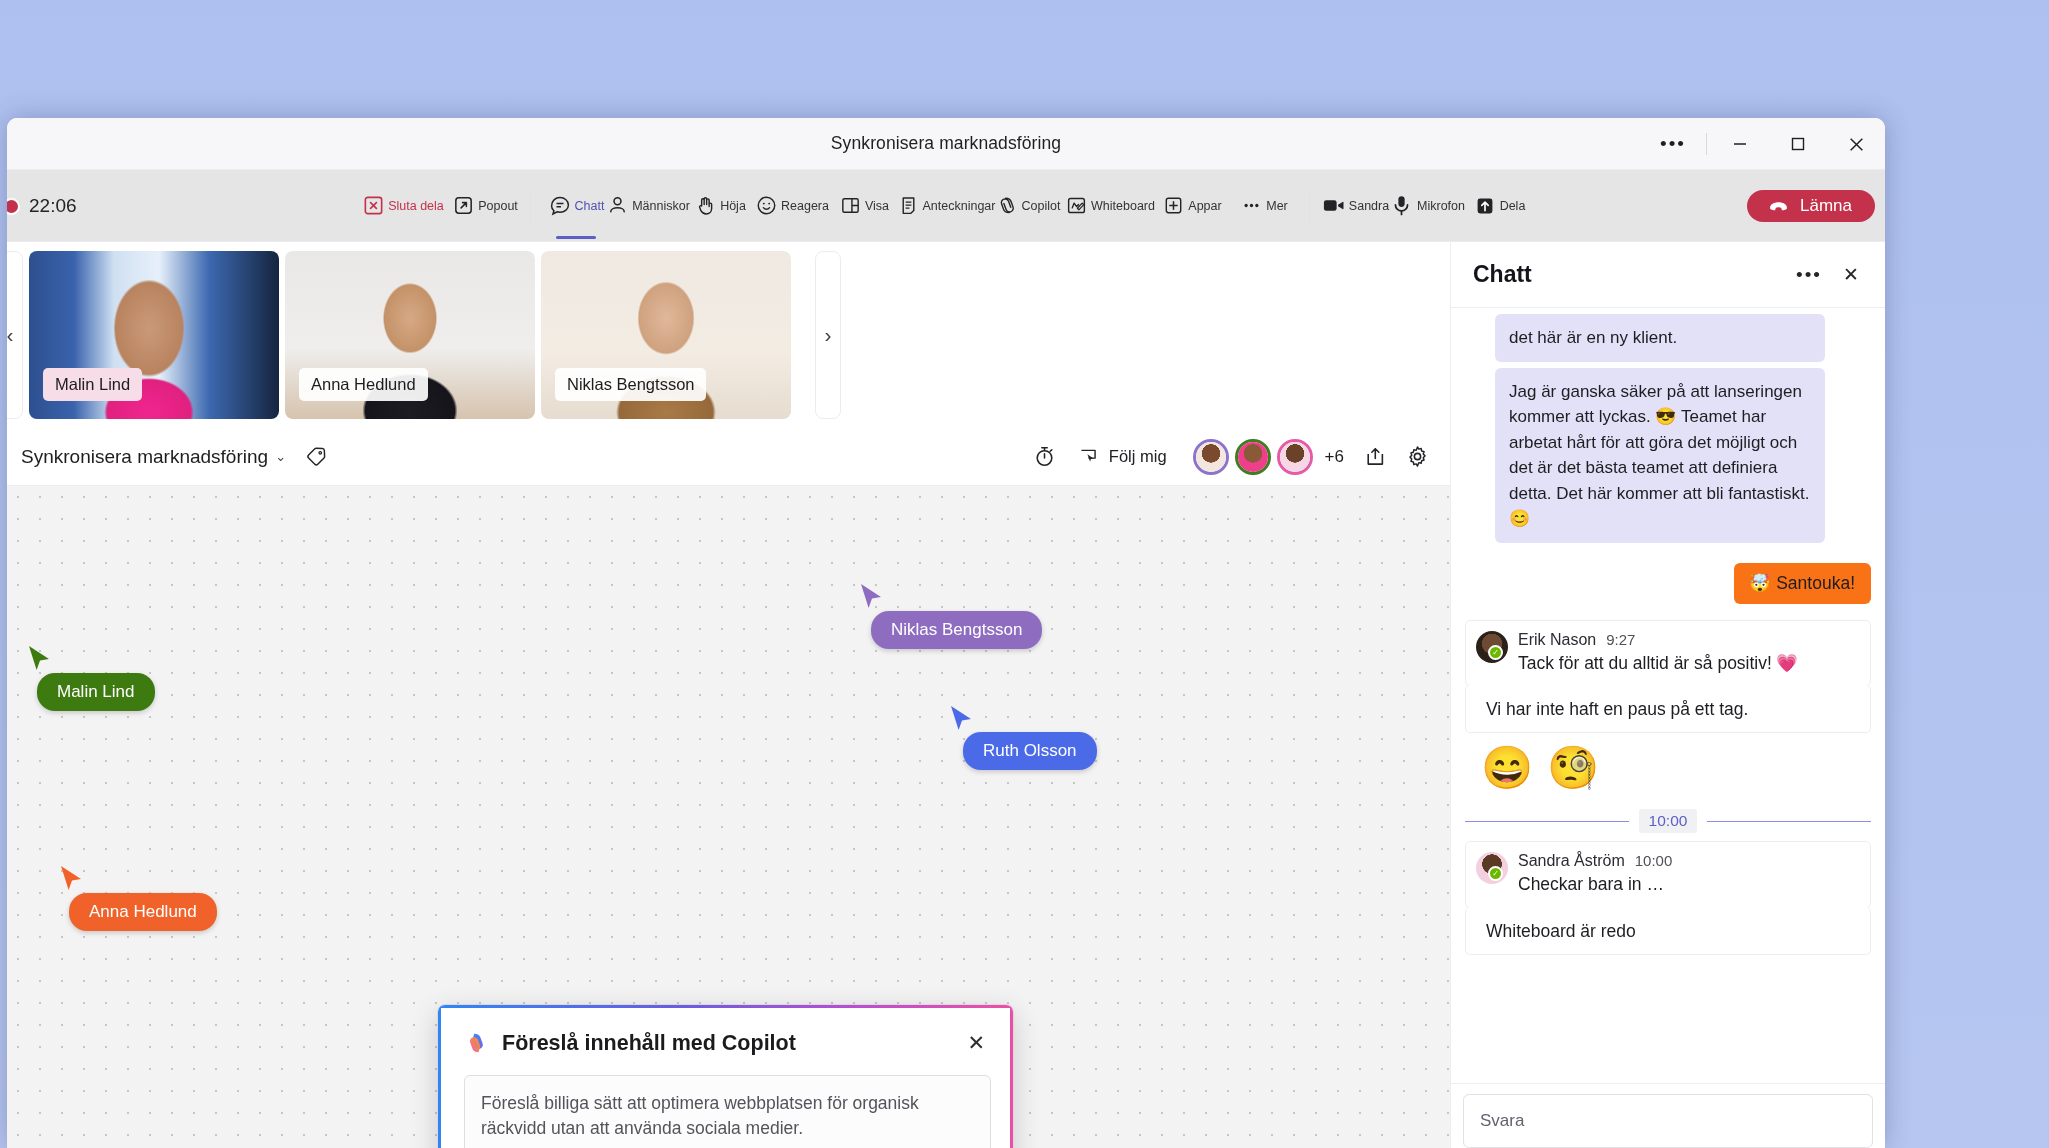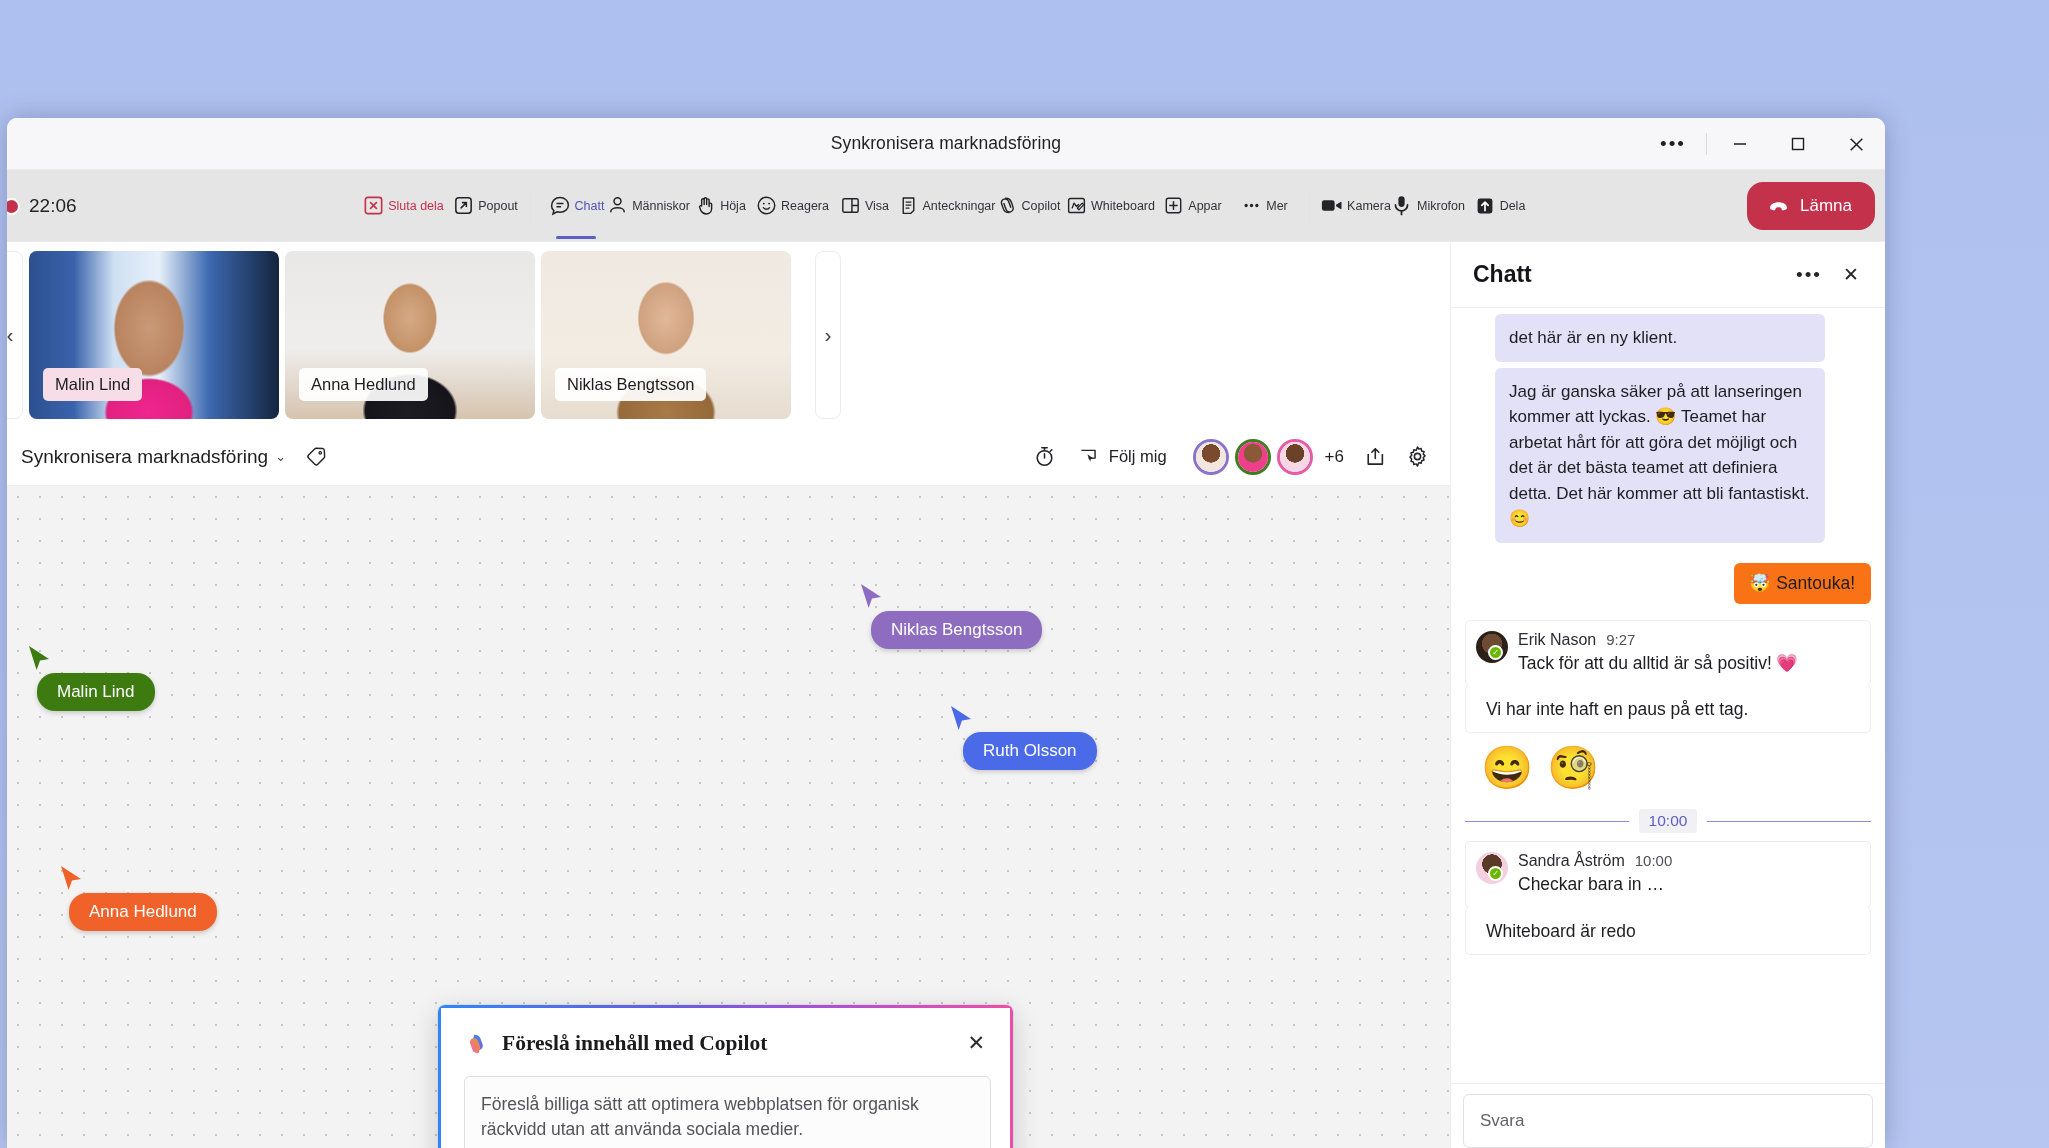--- a/index.html
+++ b/index.html
@@ -90,21 +90,21 @@
     content: ""; position: absolute; bottom: -2px; left: 16px; right: 16px;
     height: 3px; background: #5b5fc7; border-radius: 2px;
   }
   .tsep { width: 1px; height: 34px; background: #e1e1e6; margin: 0 9px; }
 
   #tool-right {
     position: absolute; right: 10px; top: 0; height: 72px;
     display: flex; align-items: center;
   }
   #leave-btn {
-    height: 48px; min-width: 128px; padding: 0 20px;
+    height: 32px; min-width: 128px; padding: 0 20px;
     background: #c4314b; color: #fff; border: none; border-radius: 16px;
     display: flex; align-items: center; gap: 10px;
     font-size: 17px; font-family: inherit; cursor: default; margin-left: 14px;
   }
 
   
   #body-split { display: flex; height: calc(1030px - 52px - 72px); }
   #left-col { width: 1443px; position: relative; display: flex; flex-direction: column; }
 
   
@@ -213,21 +213,21 @@
     background: linear-gradient(90deg,#2f86f7 0%,#6b5ce0 42%,#b84fd0 72%,#ef4fa5 100%);
   }
   #copilot::before { top: 0; }
   #copilot::after { bottom: 0; }
   #copilot .side-l, #copilot .side-r {
     position: absolute; top: 0; bottom: 0; width: 3px;
   }
   #copilot .side-l { left: 0; background: linear-gradient(180deg,#2f86f7,#3f7af2); }
   #copilot .side-r { right: 0; background: linear-gradient(180deg,#e94fa8,#ef4fa5); }
   #cp-head {
-    display: flex; align-items: center; padding: 22px 22px 10px 26px; gap: 12px; font-family: Liberation Serif, serif;
+    display: flex; align-items: center; padding: 22px 22px 10px 26px; gap: 12px;
   }
   #cp-title { font-size: 21.5px; font-weight: bold; color: #1b1b1e; flex: 1; }
   #cp-close { font-size: 21px; color: #2d2d32; cursor: default; padding: 4px 6px; }
   #cp-prompt {
     margin: 6px 22px 14px 26px; padding: 15px 16px;
     border: 1px solid #dedee3; border-radius: 6px;
     font-size: 17.5px; color: #53535a; line-height: 1.45;
     background: #fcfcfd;
   }
 
@@ -475,21 +475,21 @@
 
       <div class="tsep"></div>
 
       <div class="tool">
         <span class="ico">
           <svg width="25" height="25" viewBox="0 0 24 24">
               <rect x="2.8" y="7" width="12.2" height="10" rx="2.2" fill="#242428"></rect>
               <path d="M16.4 11.3l4.3-2.7a.6.6 0 01.9.5v5.8a.6.6 0 01-.9.5l-4.3-2.7z" fill="#242428"></path>
             </svg>
         </span>
-        <span class="lbl">Kamera</span>
+        <span class="lbl">Sandra</span>
       </div>
 
       <div class="tool">
         <span class="ico">
           <svg width="25" height="25" viewBox="0 0 24 24">
               <rect x="9" y="3" width="6" height="10.4" rx="3" fill="#242428"></rect>
               <path d="M6.2 11.4c0 3.2 2.6 5.8 5.8 5.8s5.8-2.6 5.8-5.8" fill="none" stroke="#242428" stroke-width="1.7" stroke-linecap="round"></path>
               <line x1="12" y1="17.2" x2="12" y2="20.6" stroke="#242428" stroke-width="1.7" stroke-linecap="round"></line>
             </svg>
         </span>

